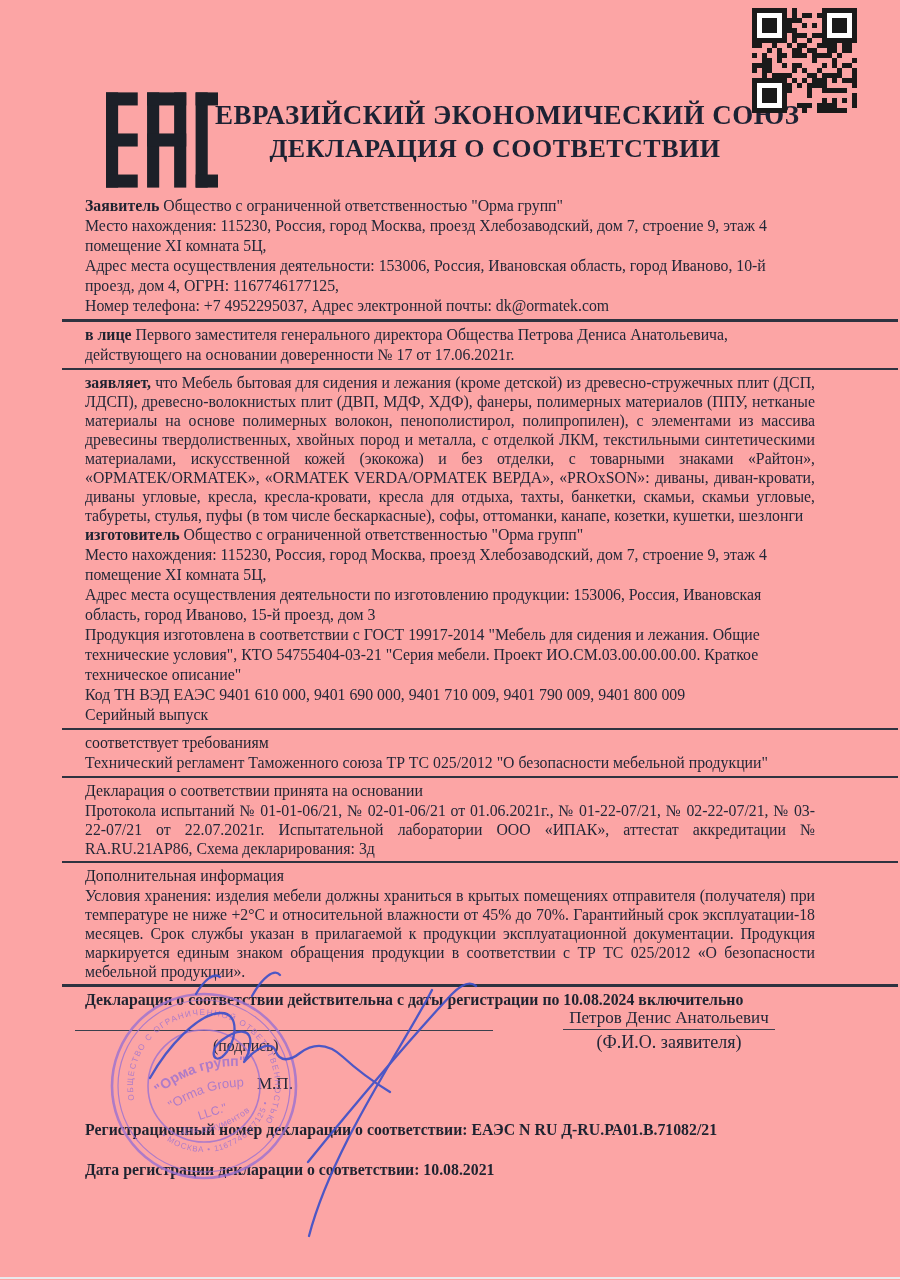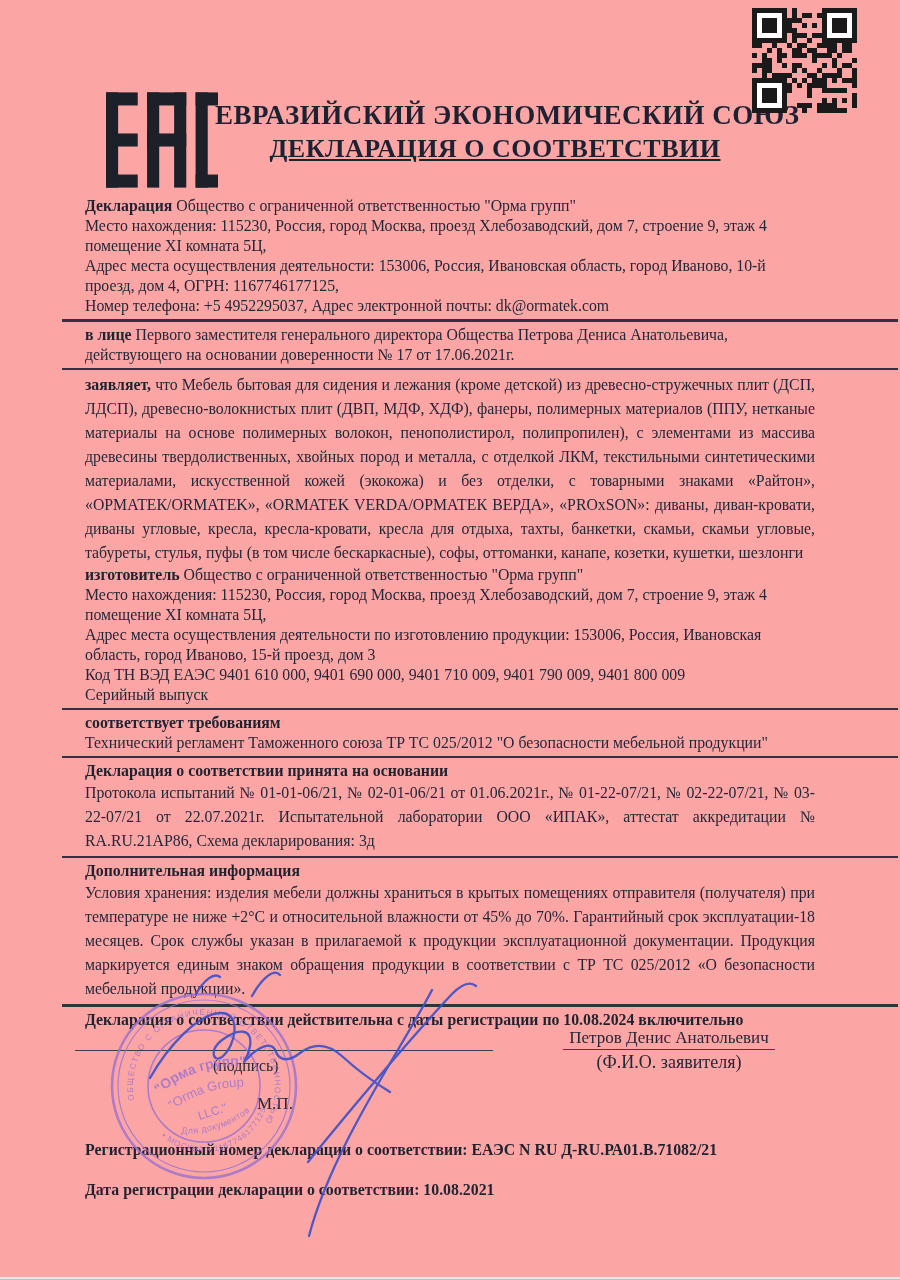--- a/index.html
+++ b/index.html
@@ -7,30 +7,30 @@
     position:relative;width:900px;height:1280px;margin:0 auto;
     background:#fca5a5;overflow:hidden;
     font-family:"Liberation Serif","DejaVu Serif",serif;
     color:#232838;
   }
   
   .header{position:relative;height:196px;}
   .eac-logo{position:absolute;left:106px;top:92px;}
   .titles{position:absolute;left:215px;top:99px;width:560px;text-align:center;color:#1d2233;}
   .title-1{font-size:27px;font-weight:bold;letter-spacing:.5px;line-height:33px;white-space:nowrap;}
-  .title-2{font-size:26px;font-weight:bold;letter-spacing:.5px;line-height:33px;white-space:nowrap;text-decoration:underline;}
+  .title-2{font-size:26px;font-weight:bold;letter-spacing:.5px;line-height:33px;white-space:nowrap;}
   .qr{position:absolute;left:752px;top:8px;}
   
   .content{padding:0 85px;font-size:15.8px;line-height:20px;}
   .content p{margin:0;}
   .content b{font-weight:bold;color:#1e2330;}
-  .just{text-align:justify;line-height:24px;}
+  .just{text-align:justify;line-height:19px;}
   .rule{height:2px;background:#2e3340;margin:3px 0 3px -23px;width:836px;}
   .rule.thick{height:3px;}
-  .bold-head{font-weight:bold;color:#1e2330;}
+  .bold-head{font-weight:normal;color:#1e2330;}
   .validity{font-weight:bold;color:#1e2330;margin-top:2px !important;}
   
   .sig-area{position:relative;height:100px;}
   .sig-line{position:absolute;left:-10px;top:20px;width:418px;border-top:1.6px solid #3a3f4c;}
   .sig-caption{position:absolute;left:128px;top:26px;font-size:15.8px;}
   .mp{position:absolute;left:172px;top:64px;font-size:17px;}
   .signer{position:absolute;left:478px;top:-2px;width:212px;text-align:center;}
   .signer-name{border-bottom:1.4px solid #3a3f4c;padding-bottom:1px;font-size:17px;white-space:nowrap;}
   .signer-caption{font-size:18px;padding-top:2px;}
   .reg{font-weight:bold;color:#1e2330;margin-top:10px !important;}
@@ -217,42 +217,43 @@
           <rect x="80" y="100" width="5" height="5"></rect>
           <rect x="85" y="100" width="5" height="5"></rect>
           <rect x="90" y="100" width="5" height="5"></rect>
         </g>
     </svg>
   </div>
 
   <div class="content">
 
     <section>
-      <p><b>Декларация</b> <span>Общество с ограниченной ответственностью "Орма групп"</span></p>
+      <p><b>Заявитель</b> <span>Общество с ограниченной ответственностью "Орма групп"</span></p>
       <p>Место нахождения: 115230, Россия, город Москва, проезд Хлебозаводский, дом 7, строение 9, этаж 4 помещение XI комната 5Ц,</p>
       <p>Адрес места осуществления деятельности: 153006, Россия, Ивановская область, город Иваново, 10-й проезд, дом 4, ОГРН: 1167746177125,</p>
-      <p>Номер телефона: +5 4952295037, Адрес электронной почты: dk@ormatek.com</p>
+      <p>Номер телефона: +7 4952295037, Адрес электронной почты: dk@ormatek.com</p>
     </section>
 
     <div class="rule thick"></div>
 
     <section>
       <p><b>в лице</b> <span>Первого заместителя генерального директора Общества Петрова Дениса Анатольевича, действующего на основании доверенности № 17 от 17.06.2021г.</span></p>
     </section>
 
     <div class="rule"></div>
 
     <section>
       <p class="just"><b>заявляет,</b> <span>что Мебель бытовая для сидения и лежания (кроме детской) из древесно-стружечных плит (ДСП, ЛДСП), древесно-волокнистых плит (ДВП, МДФ, ХДФ), фанеры, полимерных материалов (ППУ, нетканые материалы на основе полимерных волокон, пенополистирол, полипропилен), с элементами из массива древесины твердолиственных, хвойных пород и металла, с отделкой ЛКМ,  текстильными синтетическими материалами, искусственной кожей (экокожа) и без отделки, с товарными знаками «Райтон», «ОРМАТЕК/ORMATEK», «ORMATEK VERDA/ОРМАТЕК ВЕРДА», «PROxSON»: диваны, диван-кровати, диваны угловые, кресла, кресла-кровати, кресла для отдыха, тахты, банкетки, скамьи, скамьи угловые, табуреты, стулья, пуфы (в том числе бескаркасные), софы, оттоманки, канапе, козетки, кушетки, шезлонги</span></p>
     </section>
 
     <section>
       <p><b>изготовитель</b> <span>Общество с ограниченной ответственностью "Орма групп"</span></p>
       <p>Место нахождения: 115230, Россия, город Москва, проезд Хлебозаводский, дом 7, строение 9, этаж 4 помещение XI комната 5Ц,</p>
       <p>Адрес места осуществления деятельности по изготовлению продукции: 153006, Россия, Ивановская область, город Иваново, 15-й проезд, дом 3</p>
+      <p>Продукция изготовлена в соответствии с ГОСТ 19917-2014 "Мебель для сидения и лежания. Общие технические условия", КТО 54755404-03-21 "Серия мебели. Проект ИО.СМ.03.00.00.00.00. Краткое техническое описание"</p>
       <p>Код ТН ВЭД ЕАЭС  9401 610 000, 9401 690 000, 9401 710 009, 9401 790 009, 9401 800 009</p>
       <p>Серийный выпуск</p>
     </section>
 
     <div class="rule"></div>
 
     <section>
       <p class="bold-head">соответствует требованиям</p>
       <p>Технический регламент Таможенного союза ТР ТС 025/2012 "О безопасности мебельной продукции"</p>
     </section>

